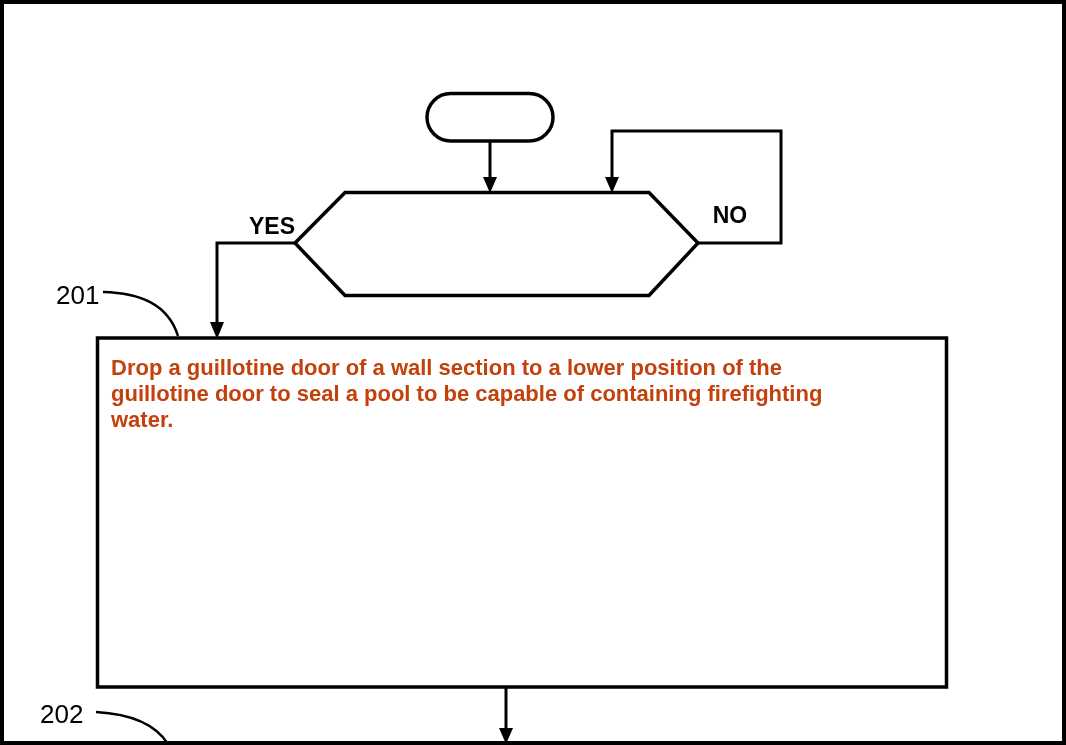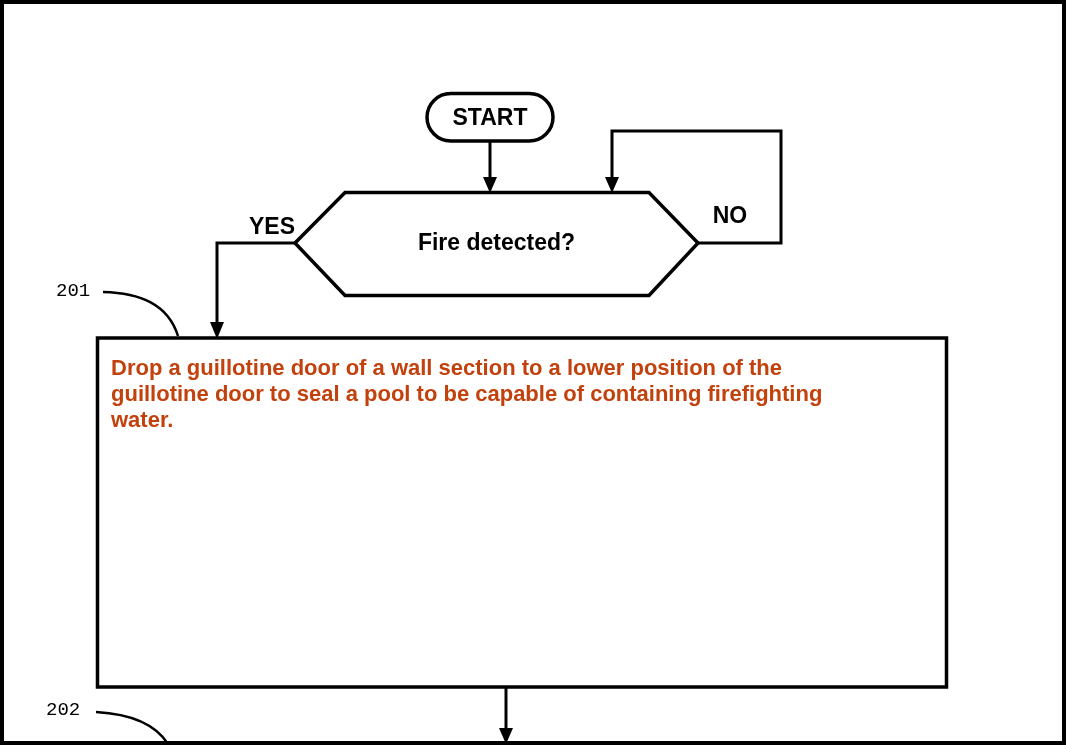--- a/index.html
+++ b/index.html
@@ -30,22 +30,21 @@
     font-size: 23px;
     text-align: center;
   }
   .edge-label {
     font-weight: bold;
     font-size: 23px;
     text-align: center;
   }
   .ref-num {
     font-weight: normal;
-    font-size: 19px;
-    font-family: Liberation Mono, monospace;
+    font-size: 26px;
   }
   .process-text {
     position: absolute;
     left: 111px;
     top: 355px;
     width: 768px;
     font-weight: bold;
     font-size: 22px;
     line-height: 26px;
     color: #c2410c;
@@ -77,27 +76,25 @@
     <path d="M103,292 C140,293 168,304 178,336" fill="none" stroke="#000000" stroke-width="2.5"></path>
 
     <rect x="97.5" y="338" width="849" height="349" fill="#ffffff" stroke="#000000" stroke-width="3.5"></rect>
 
     <line x1="506" y1="687" x2="506" y2="730" stroke="#000000" stroke-width="3"></line>
     <polygon points="499,728 513,728 506,744" fill="#000000"></polygon>
 
     <path d="M96,712 C132,714 156,725 168,744" fill="none" stroke="#000000" stroke-width="2.5"></path>
   </svg>
 
-  <div class="lbl node-label" style="left:427px; top:104px; width:126px;">START</div>
 
-  <div class="lbl node-label" style="left:295px; top:229px; width:403px;">Fire detected?</div>
 
   <div class="lbl edge-label" style="left:232px; top:213px; width:80px;">YES</div>
 
   <div class="lbl edge-label" style="left:700px; top:202px; width:60px;">NO</div>
 
   <div class="lbl ref-num" style="left:56px; top:280px;">201</div>
 
   <div class="process-text">Drop a guillotine door of a wall section to a lower position of the guillotine door to seal a pool to be capable of containing firefighting water.</div>
 
-  <div class="lbl ref-num" style="left:46px; top:699px;">202</div>
+  <div class="lbl ref-num" style="left:40px; top:699px;">202</div>
 
 </div>
 
 </body></html>

